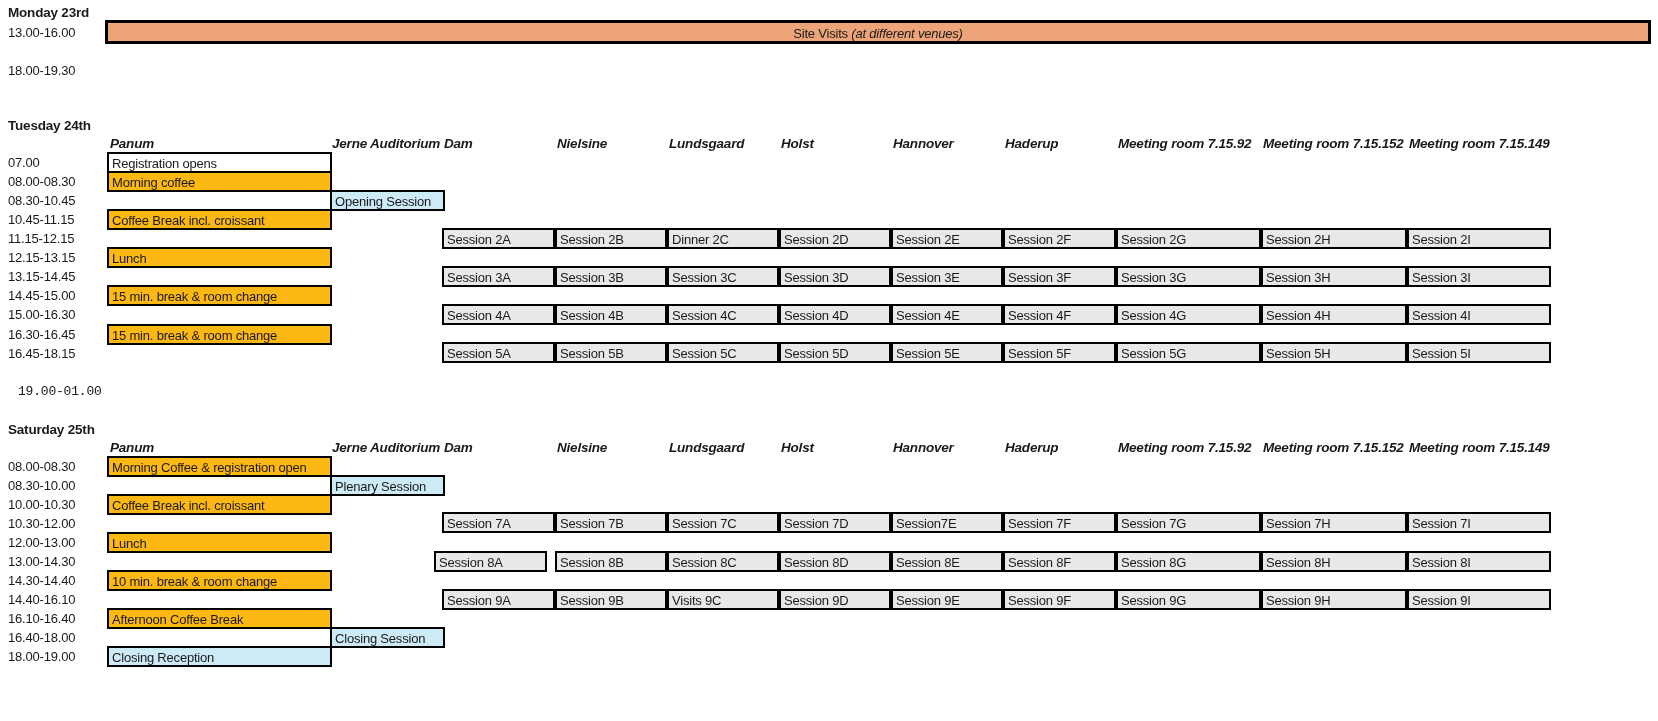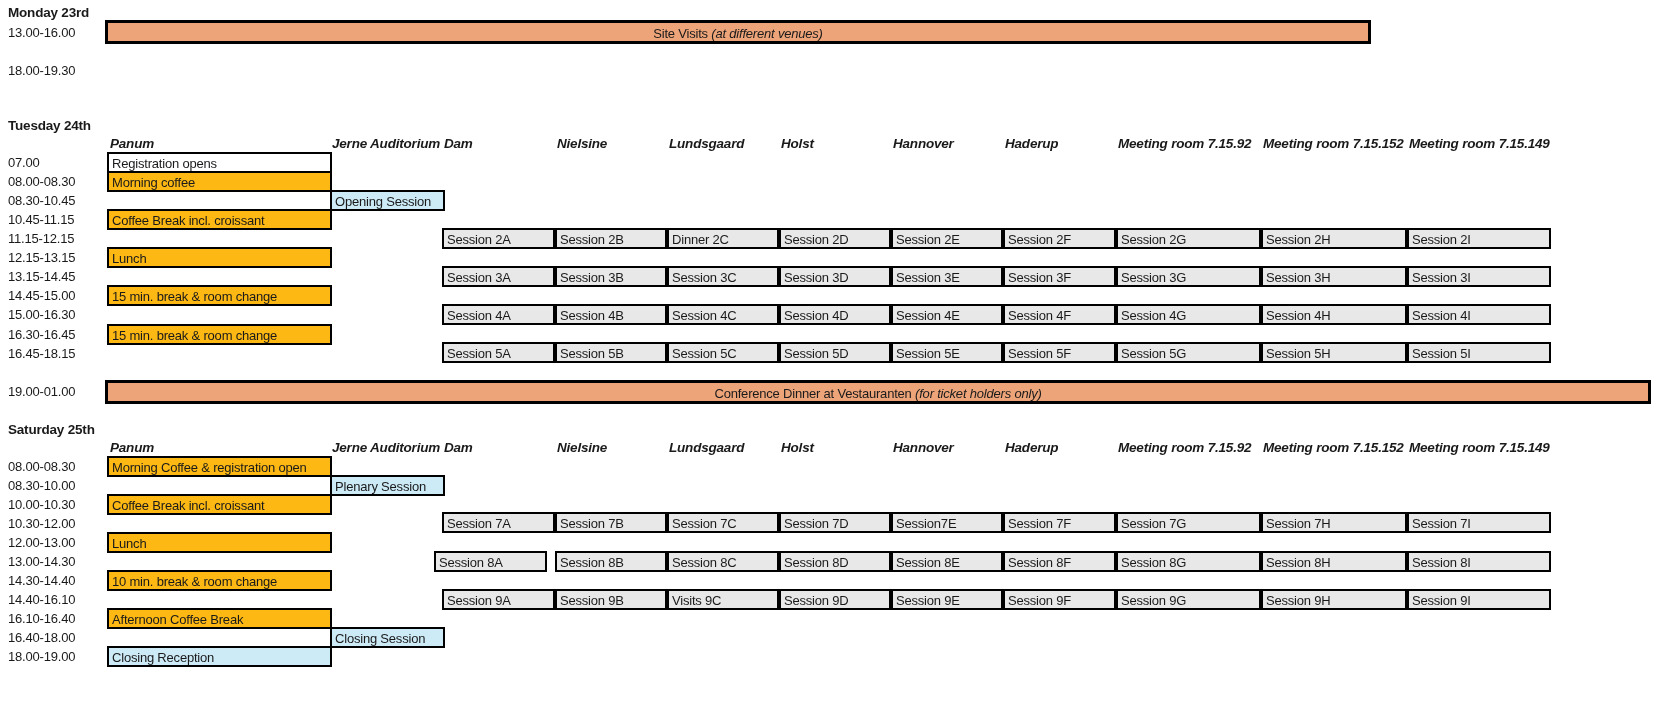--- a/index.html
+++ b/index.html
@@ -68,21 +68,21 @@
   .banner .lbl{display:inline;}
 </style>
 </head>
 <body>
 
 <div class="sheet">
 
   <div class="abs daytitle" style="left:8px;top:5px;">Monday 23rd</div>
 
   <div class="abs timelabel" style="left:8px;top:25px;">13.00-16.00</div>
-  <div class="abs banner" style="left:105px;top:20px;width:1266px;">
+  <div class="abs banner" style="left:105px;top:20px;width:1546px;">
     <span class="lbl">Site Visits </span><i>(at different venues)</i>
   </div>
 
   <div class="abs timelabel" style="left:8px;top:63px;">18.00-19.30</div>
 
   <div class="abs daytitle" style="left:8px;top:118px;">Tuesday 24th</div>
 
   <div class="abs roomhdr" style="left:110px;top:136px;">Panum</div>
   <div class="abs roomhdr" style="left:332px;top:136px;">Jerne Auditorium</div>
   <div class="abs roomhdr" style="left:444px;top:136px;">Dam</div>
@@ -99,21 +99,21 @@
   <div class="abs timelabel" style="left:8px;top:174px;">08.00-08.30</div>
   <div class="abs timelabel" style="left:8px;top:193px;">08.30-10.45</div>
   <div class="abs timelabel" style="left:8px;top:212px;">10.45-11.15</div>
   <div class="abs timelabel" style="left:8px;top:231px;">11.15-12.15</div>
   <div class="abs timelabel" style="left:8px;top:250px;">12.15-13.15</div>
   <div class="abs timelabel" style="left:8px;top:269px;">13.15-14.45</div>
   <div class="abs timelabel" style="left:8px;top:288px;">14.45-15.00</div>
   <div class="abs timelabel" style="left:8px;top:307px;">15.00-16.30</div>
   <div class="abs timelabel" style="left:8px;top:327px;">16.30-16.45</div>
   <div class="abs timelabel" style="left:8px;top:346px;">16.45-18.15</div>
-  <div class="abs timelabel" style="left:8px;top:384px;">19.00-01.00</div>
+  <div class="abs timelabel" style="left:18px;top:384px;font-family:Liberation Mono, monospace;">19.00-01.00</div>
 
   <div class="abs cell white" style="left:107px;top:152px;width:225px;">Registration opens</div>
   <div class="abs cell amber" style="left:107px;top:171px;width:225px;">Morning coffee</div>
   <div class="abs cell blue" style="left:330px;top:190px;width:115px;">Opening Session</div>
   <div class="abs cell amber" style="left:107px;top:209px;width:225px;">Coffee Break incl. croissant</div>
   <div class="abs cell amber" style="left:107px;top:247px;width:225px;">Lunch</div>
   <div class="abs cell amber" style="left:107px;top:285px;width:225px;">15 min. break &amp; room change</div>
   <div class="abs cell amber" style="left:107px;top:324px;width:225px;">15 min. break &amp; room change</div>
 
   <div class="abs cell grey" style="left:442px;top:228px;width:113px;">Session 2A</div>
@@ -149,23 +149,20 @@
   <div class="abs cell grey" style="left:442px;top:342px;width:113px;">Session 5A</div>
   <div class="abs cell grey" style="left:555px;top:342px;width:112px;">Session 5B</div>
   <div class="abs cell grey" style="left:667px;top:342px;width:112px;">Session 5C</div>
   <div class="abs cell grey" style="left:779px;top:342px;width:112px;">Session 5D</div>
   <div class="abs cell grey" style="left:891px;top:342px;width:112px;">Session 5E</div>
   <div class="abs cell grey" style="left:1003px;top:342px;width:113px;">Session 5F</div>
   <div class="abs cell grey" style="left:1116px;top:342px;width:145px;">Session 5G</div>
   <div class="abs cell grey" style="left:1261px;top:342px;width:146px;">Session 5H</div>
   <div class="abs cell grey" style="left:1407px;top:342px;width:144px;">Session 5I</div>
 
-  <div class="abs banner" style="left:105px;top:380px;width:1546px;">
-    <span class="lbl">Conference Dinner at Vestauranten </span><i>(for ticket holders only)</i>
-  </div>
 
   <div class="abs daytitle" style="left:8px;top:422px;">Saturday 25th</div>
 
   <div class="abs roomhdr" style="left:110px;top:440px;">Panum</div>
   <div class="abs roomhdr" style="left:332px;top:440px;">Jerne Auditorium</div>
   <div class="abs roomhdr" style="left:444px;top:440px;">Dam</div>
   <div class="abs roomhdr" style="left:557px;top:440px;">Nielsine</div>
   <div class="abs roomhdr" style="left:669px;top:440px;">Lundsgaard</div>
   <div class="abs roomhdr" style="left:781px;top:440px;">Holst</div>
   <div class="abs roomhdr" style="left:893px;top:440px;">Hannover</div>

